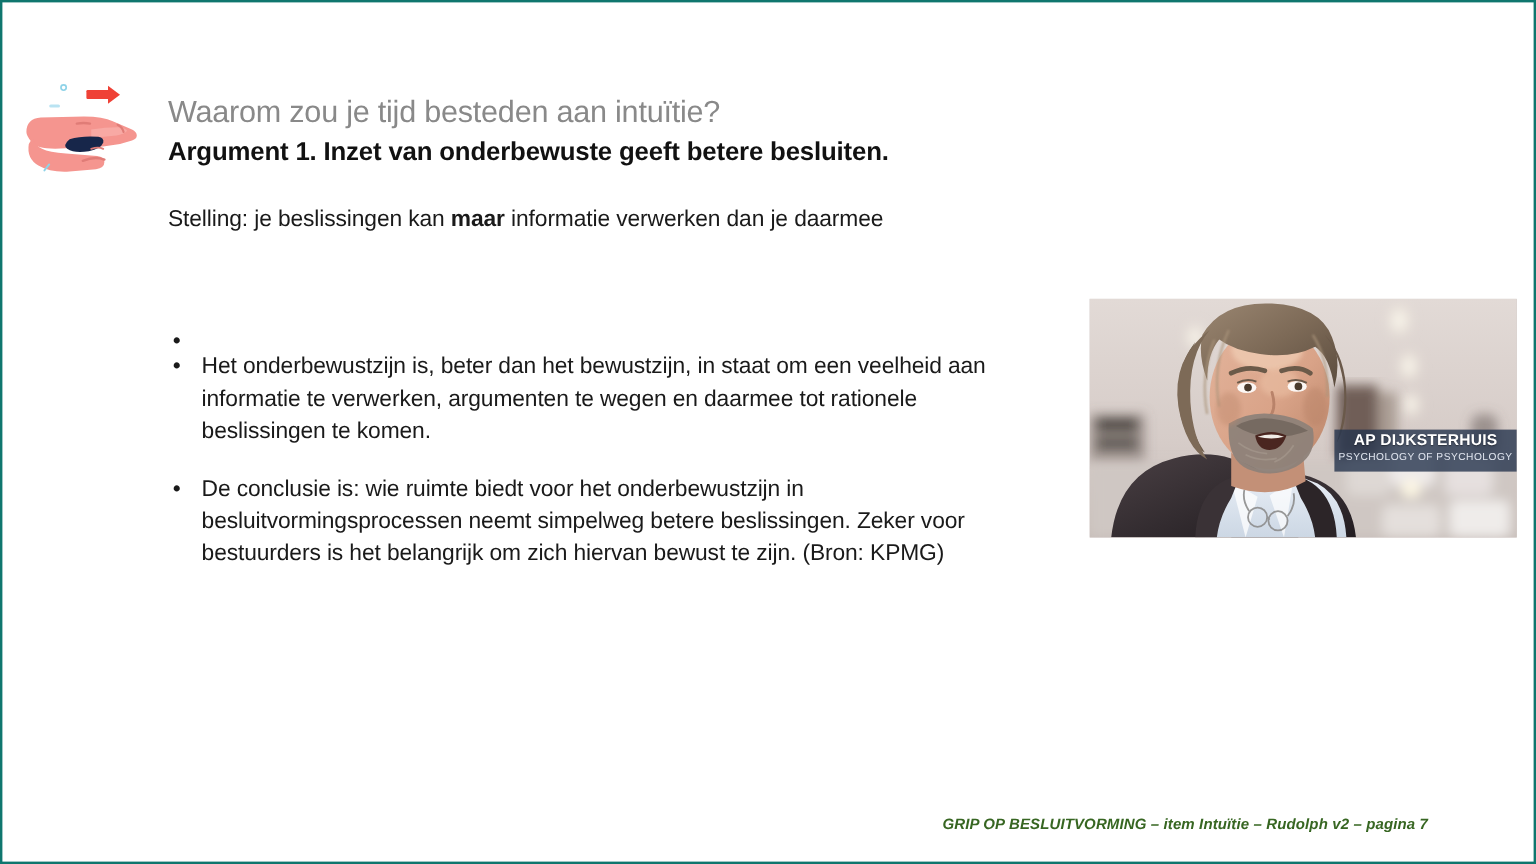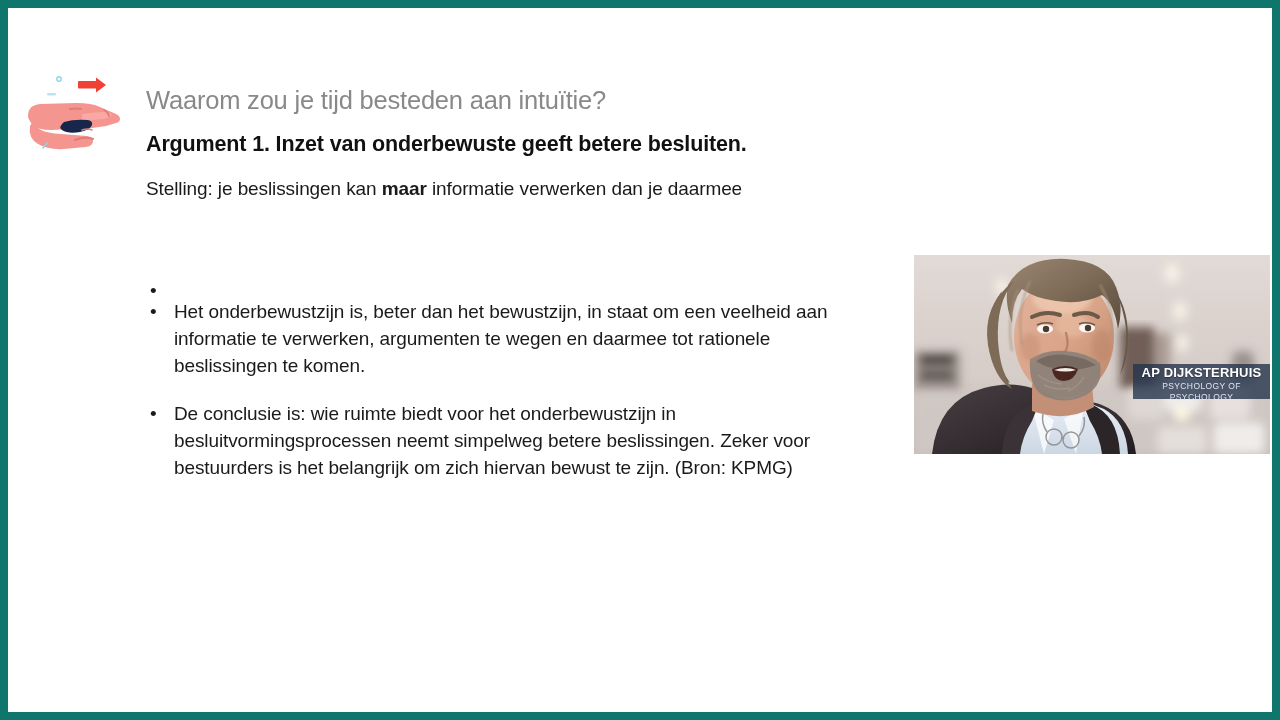--- a/index.html
+++ b/index.html
@@ -14,21 +14,21 @@
     font-family: "Liberation Sans", sans-serif;
   }
 
   
   .slide {
     position: relative;
     width: 1280px;
     height: 720px;
     box-sizing: border-box;
     background: #ffffff;
-    border: 8px solid #0f766e;
+    border: 2px solid #0f766e;
     overflow: hidden;
   }
 
   
   .hand-illustration {
     position: absolute;
     left: 12px;
     top: 58px;
     width: 104px;
     height: 96px;
@@ -48,21 +48,21 @@
     font-weight: 400;
     line-height: 1.17;
     letter-spacing: -0.2px;
     white-space: nowrap;
   }
   .title-main {
     color: #111111;
     font-size: 21.5px;
     font-weight: bold;
     line-height: 1.2;
-    margin-top: 16px;
+    margin-top: 4px;
     letter-spacing: -0.15px;
     white-space: nowrap;
   }
 
   
   .statement {
     position: absolute;
     left: 138px;
     top: 168px;
     width: 660px;
@@ -112,21 +112,21 @@
     overflow: hidden;
     background: #cfc6c2;
   }
   .photo-canvas { position: absolute; inset: 0; }
   .photo-canvas svg { display: block; width: 100%; height: 100%; }
 
   .photo-caption {
     position: absolute;
     right: 0;
     bottom: 55px;
-    width: 137px;
+    width: 152px;
     height: 35px;
     background: rgba(38,52,78,0.80);
     color: #ffffff;
     text-align: center;
     padding-top: 2px;
     box-sizing: border-box;
   }
   .caption-name {
     font-size: 13px;
     font-weight: bold;
@@ -347,14 +347,15 @@
         <ellipse cx="188" cy="90" rx="10" ry="16" fill="#b57f63" opacity="0.4" filter="url(#blur3)"></ellipse>
       </svg>
     </div>
 
     <div class="photo-caption">
       <div class="caption-name">AP DIJKSTERHUIS</div>
       <div class="caption-role">PSYCHOLOGY OF PSYCHOLOGY</div>
     </div>
   </div>
 
+  <div class="footer">GRIP OP BESLUITVORMING – item Intuïtie – Rudolph  v2 – pagina  7</div>
 
 </div>
 
 </body></html>

